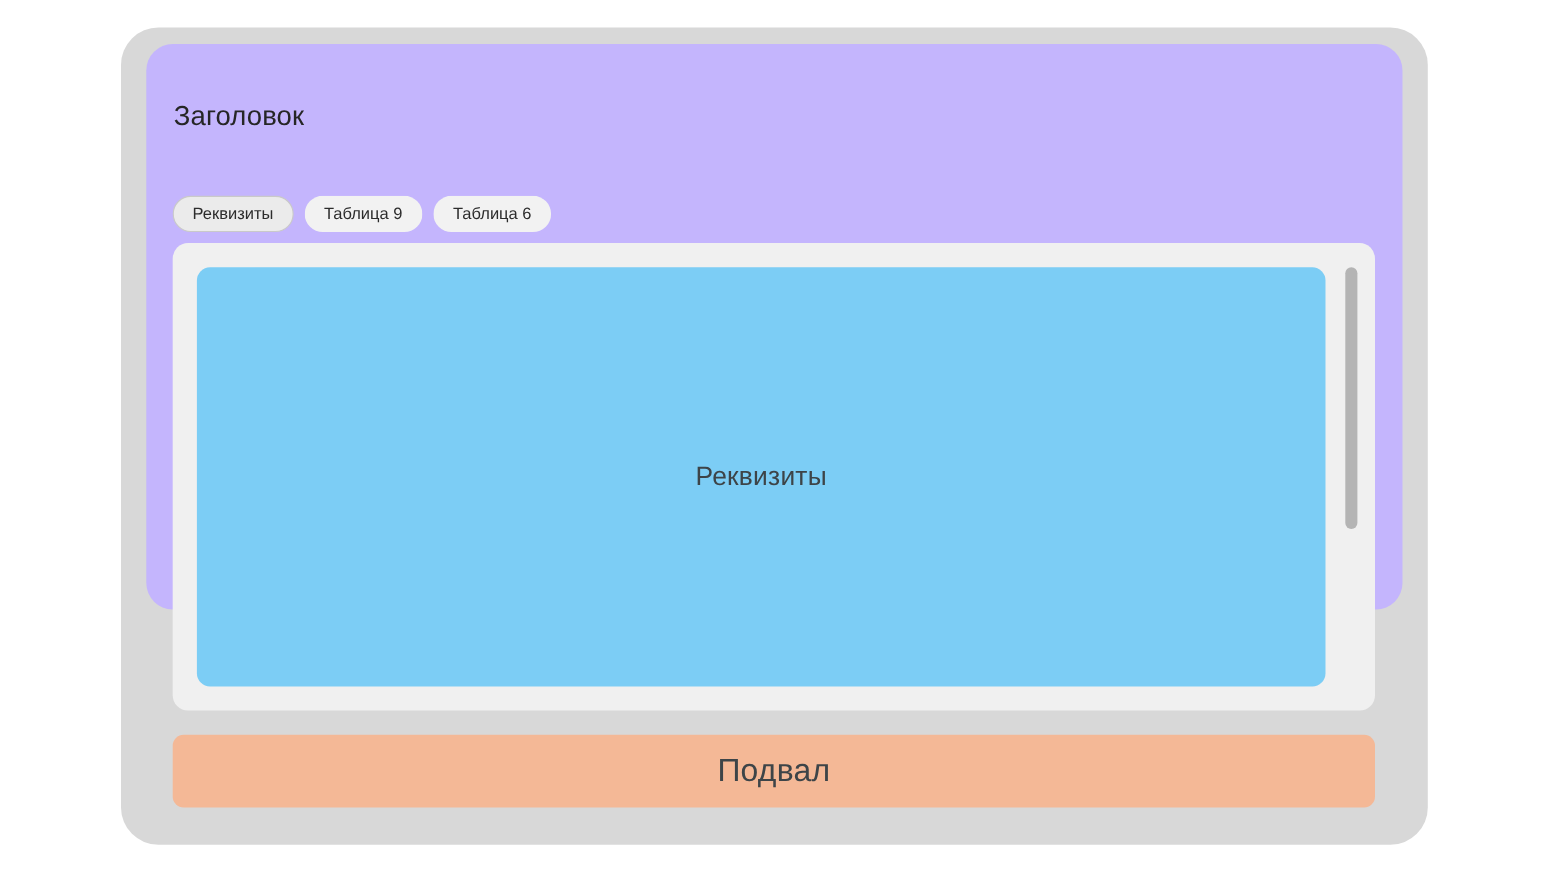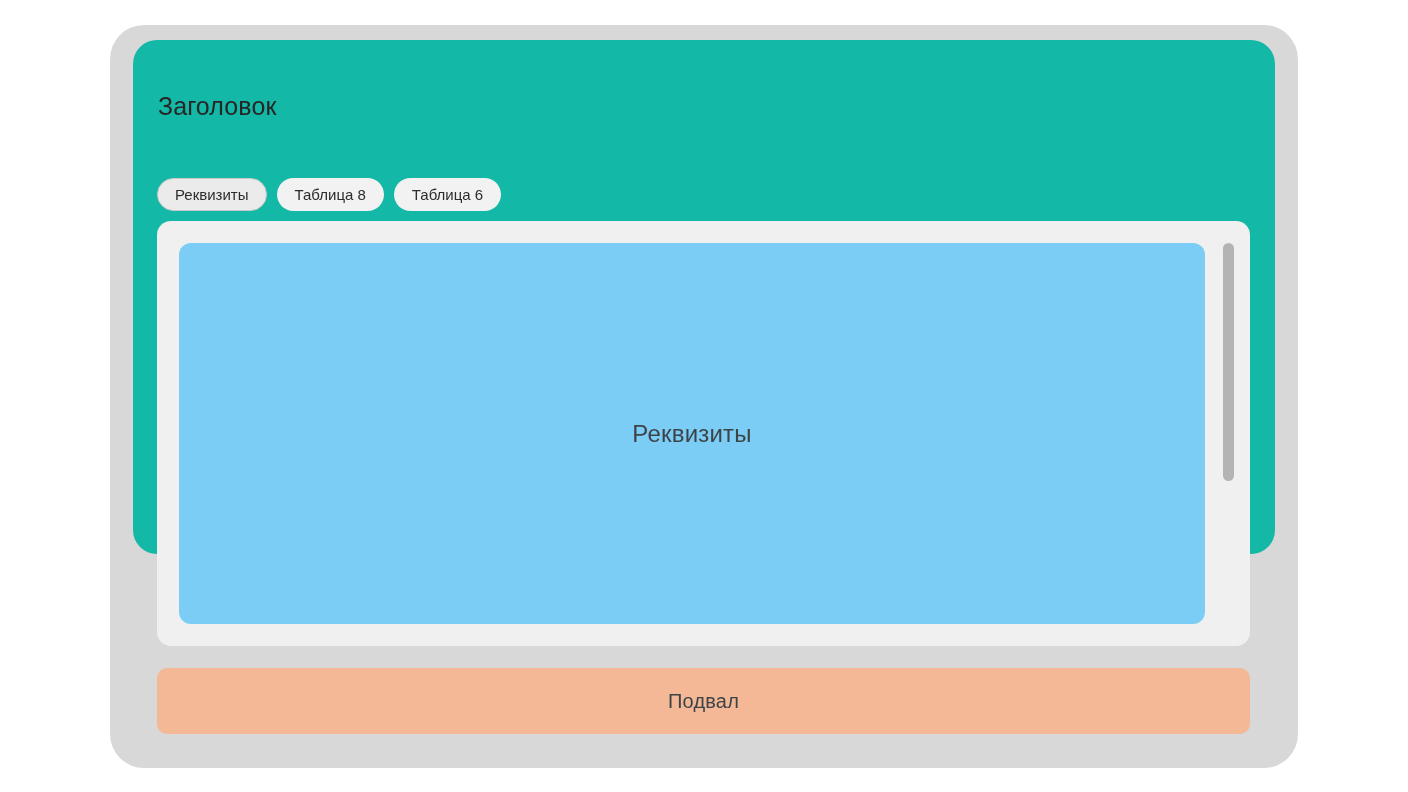--- a/index.html
+++ b/index.html
@@ -26,21 +26,21 @@
     box-sizing: border-box;
   }
 
   
   .card {
     position: absolute;
     left: 23px;
     top: 15px;
     width: 1142px;
     height: 514px;
-    background: #14b8a6;
+    background: #c4b5fd;
     border-radius: 24px;
     box-sizing: border-box;
     padding-left: 20px;
   }
 
   
   .page-title {
     position: absolute;
     left: 25px;
     top: 52px;
@@ -147,39 +147,39 @@
     width: 1093px;
     height: 66px;
     background: #f4b896;
     border-radius: 10px;
     display: flex;
     align-items: center;
     justify-content: center;
     box-sizing: border-box;
   }
   .footer-label {
-    font-size: 20px;
+    font-size: 29px;
     color: #3d4448;
     letter-spacing: 0.2px;
   }
 </style>
 </head>
 <body>
 
 <div class="window-frame">
   <div class="card">
 
     <div class="page-title">Заголовок</div>
 
     <div class="tab-strip">
       <div class="tab is-active">
         <span>Реквизиты</span>
       </div>
       <div class="tab">
-        <span>Таблица 8</span>
+        <span>Таблица 9</span>
       </div>
       <div class="tab">
         <span>Таблица 6</span>
       </div>
     </div>
 
     <div class="scroll-region">
       <div class="scroll-inner">
         <div class="content-panel">
           <span class="content-panel-label">Реквизиты</span>

